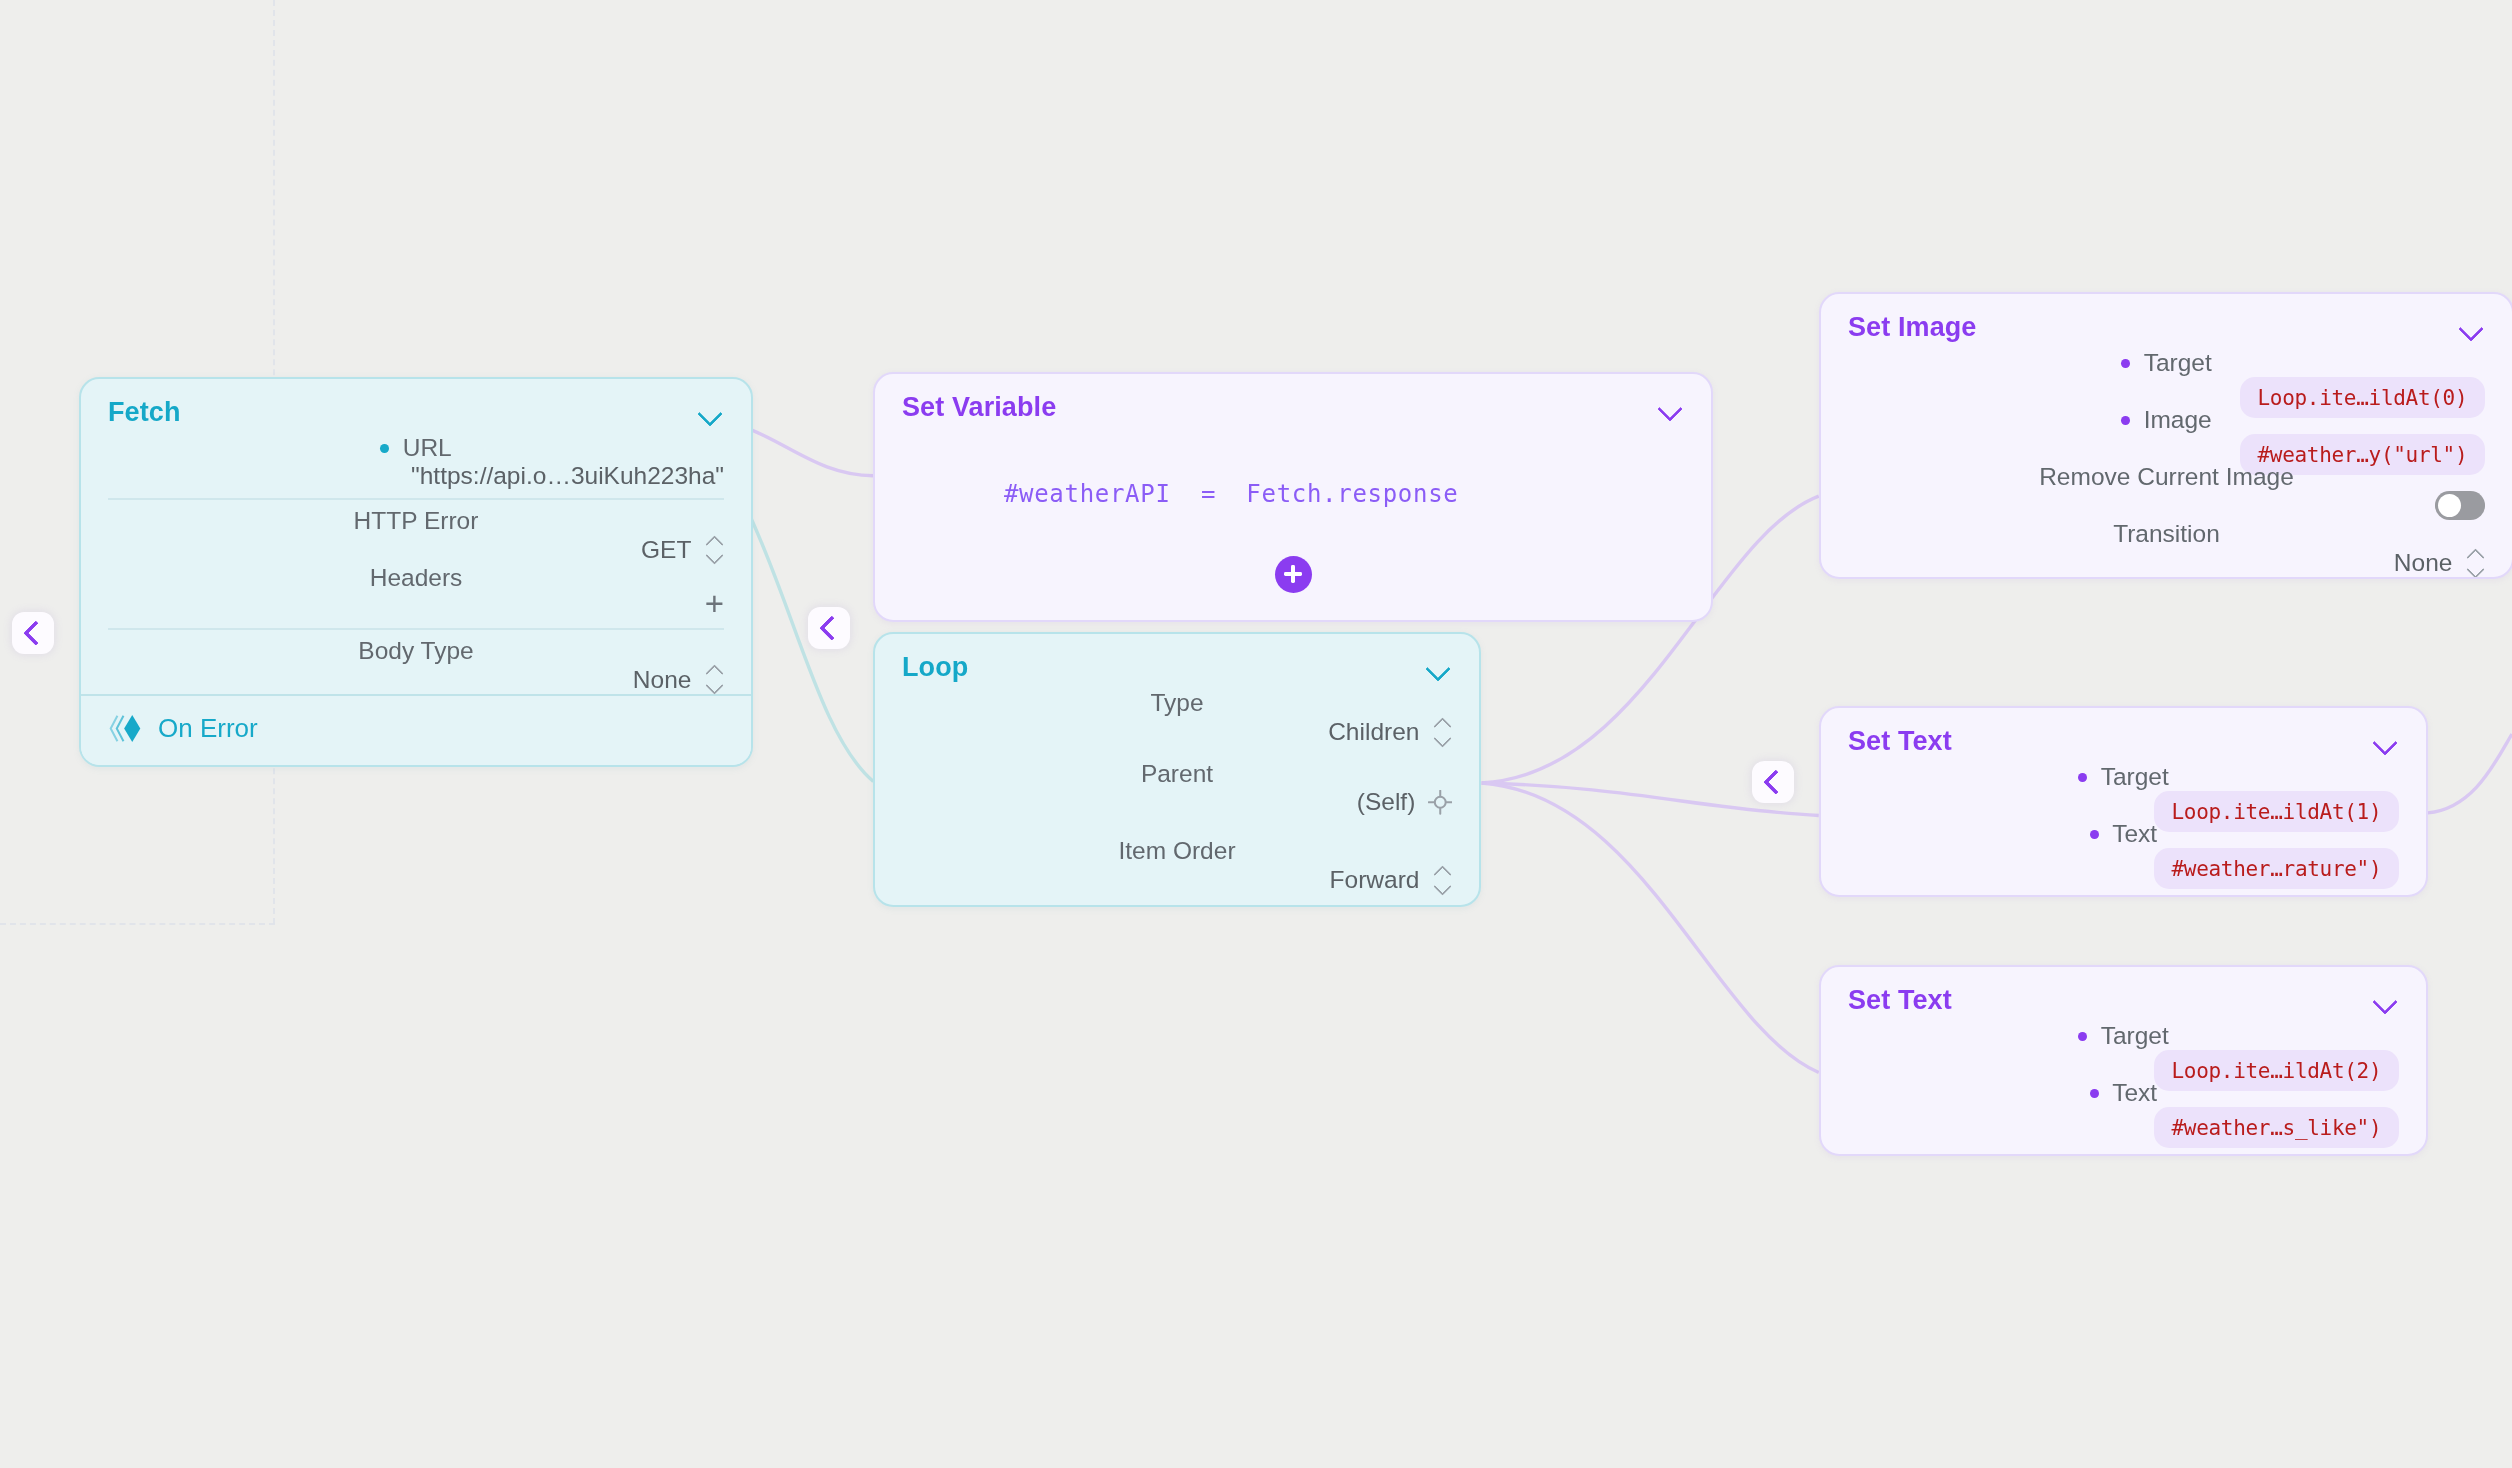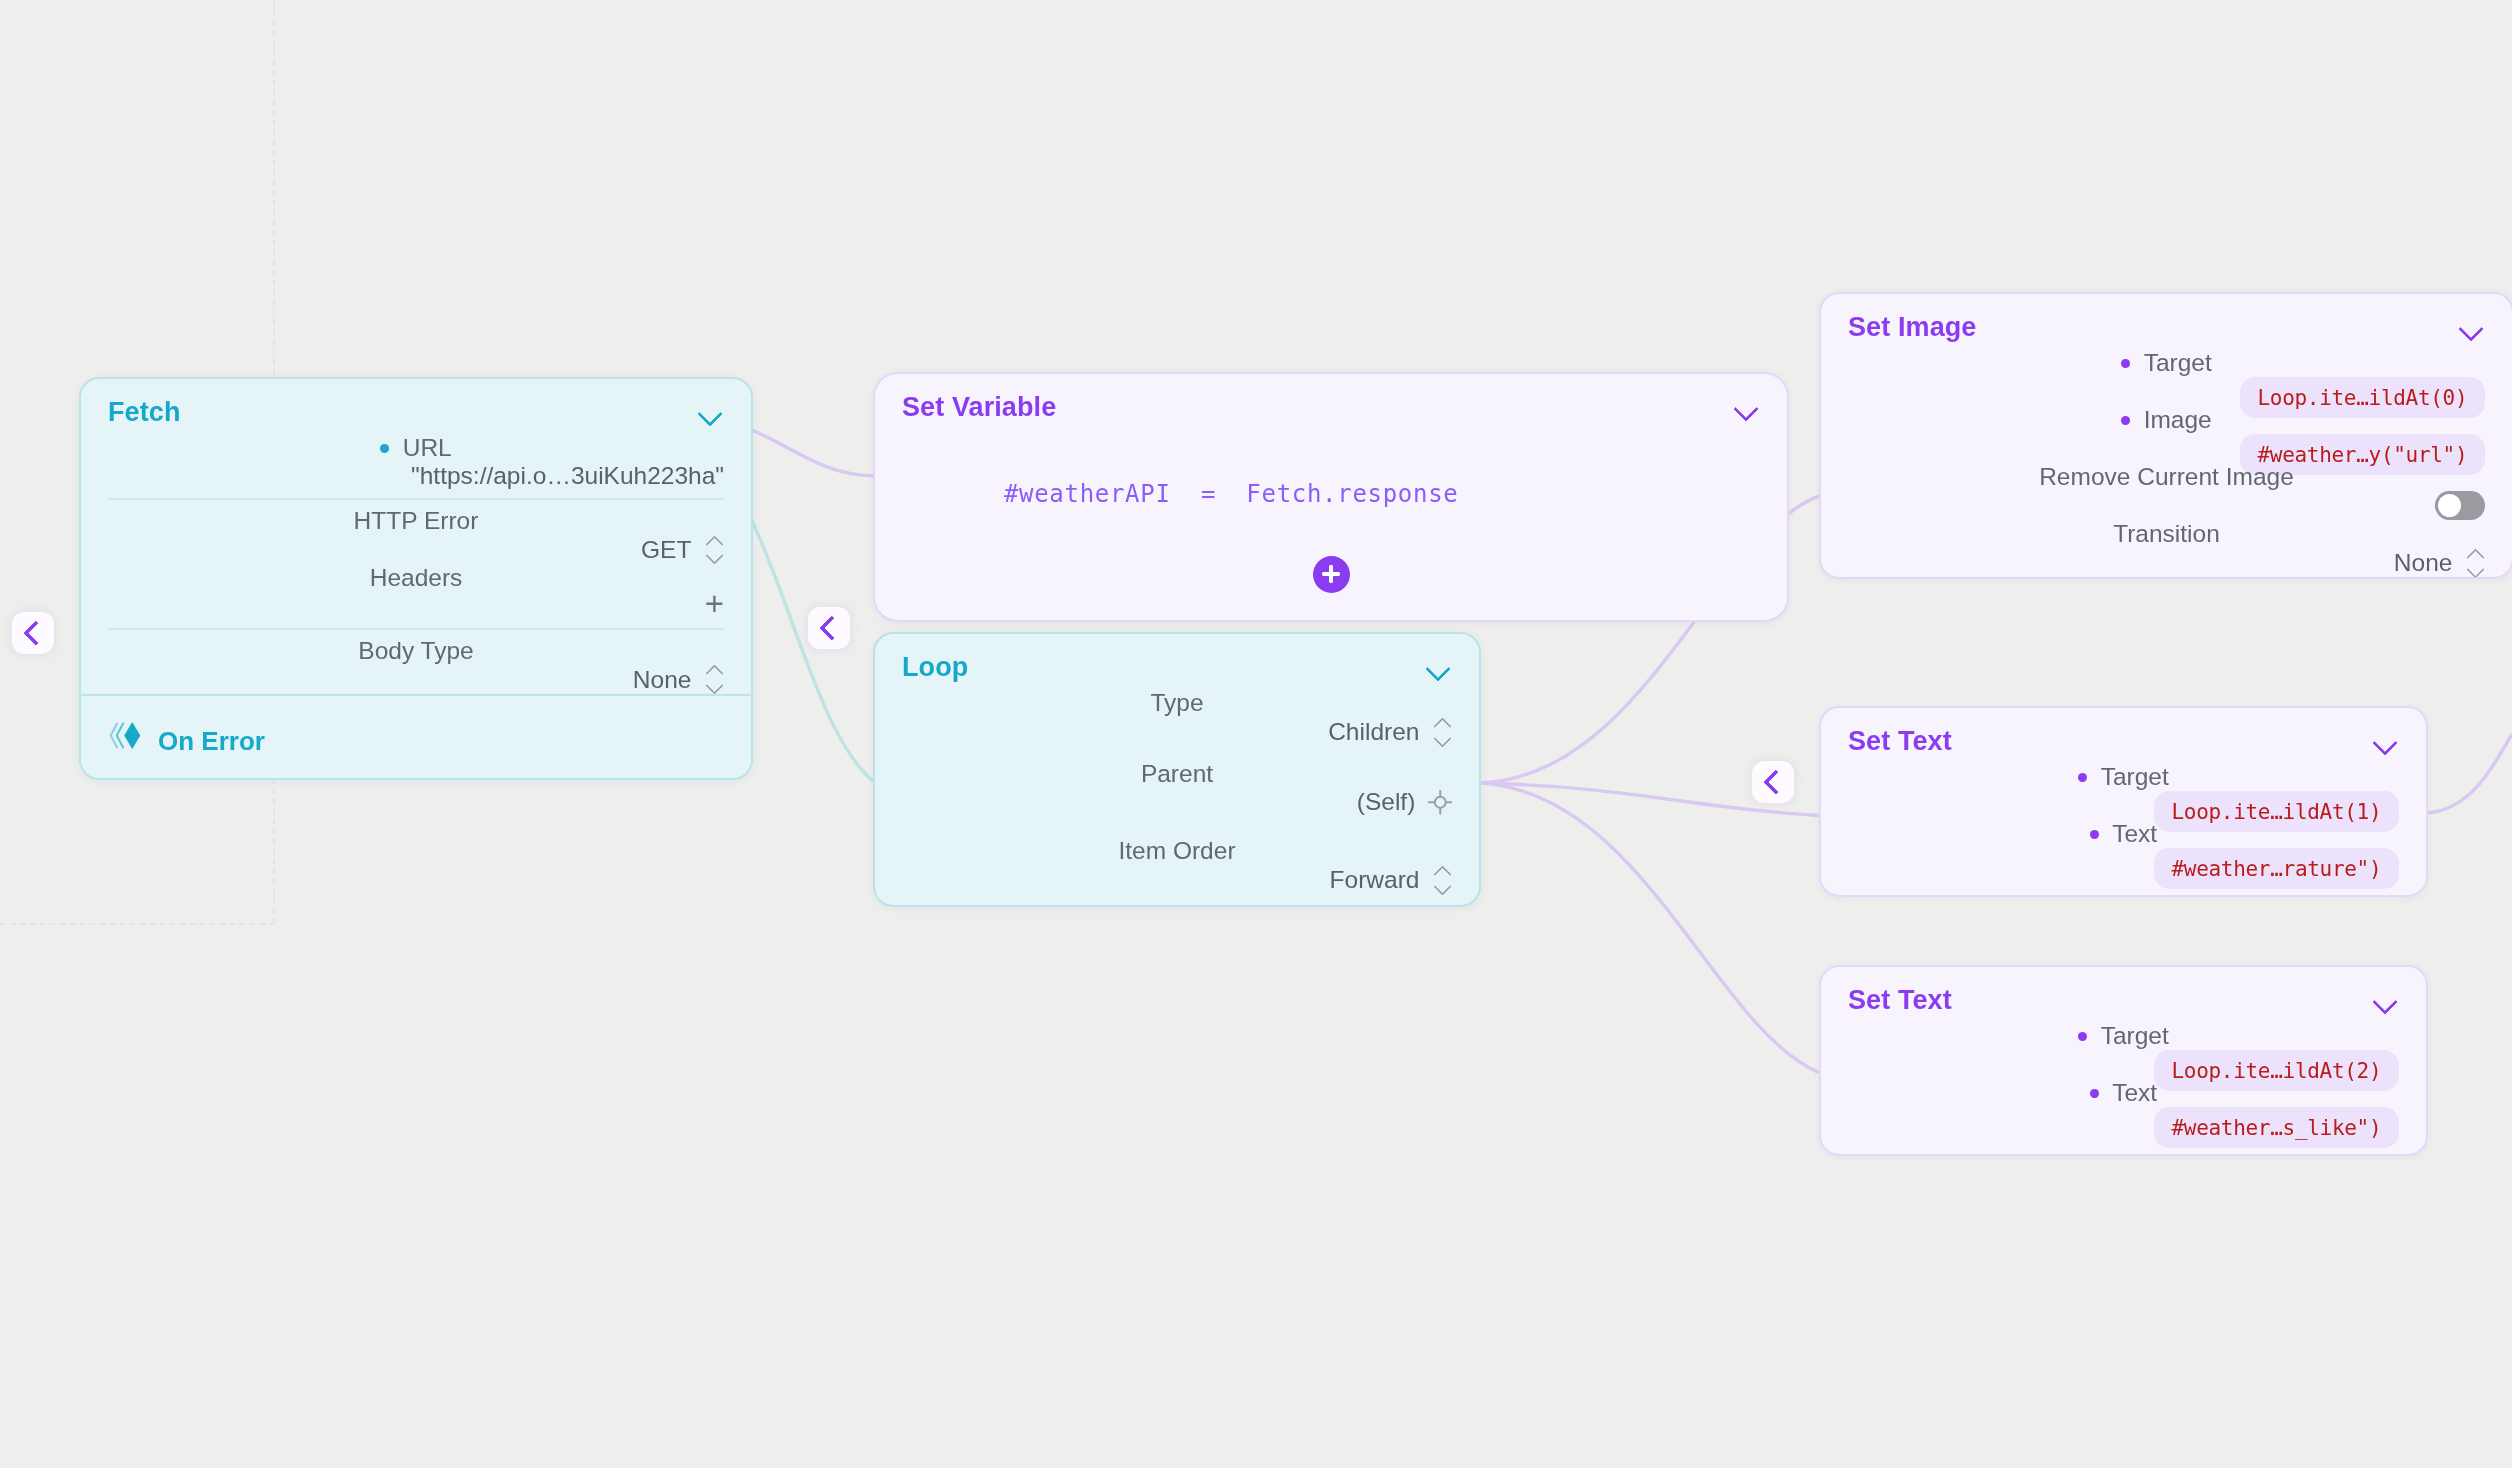--- a/index.html
+++ b/index.html
@@ -196,23 +196,22 @@
     display: flex;
     align-items: center;
     gap: 15px;
     padding: 17.7px 27px 20.4px 27px;
     border-top: 2px solid #bfe3e9;
     background: #e4f4f7;
     cursor: pointer;
   }
   .on-error-label {
     font-size: 26px;
-    font-weight: 700;
+    font-weight: 400;
     color: #17a9c9;
-    margin-top: 13px;
   }
   .err-icon { width: 35px; height: 31px; flex: none; }
 
   
   .expr {
     padding: 23px 38px 4.1px 38px;
     font-family: "DejaVu Sans Mono", "Liberation Mono", monospace;
     font-size: 24px;
     color: #8b5cf6;
     letter-spacing: 0.7px;
@@ -330,21 +329,21 @@
     <div class="on-error">
       <svg class="err-icon" viewBox="0 0 52 46" xmlns="http://www.w3.org/2000/svg">
         <path d="M14 4 L4 23 L14 42" fill="none" stroke="#17a9c9" stroke-width="3" opacity=".45"></path>
         <path d="M23 4 L13 23 L23 42" fill="none" stroke="#17a9c9" stroke-width="3" opacity=".65"></path>
         <path d="M36 3 L48 23 L36 43 L24 23 Z" fill="#17a9c9"></path>
       </svg>
       <span class="on-error-label">On Error</span>
     </div>
   </div>
 
-  <div class="node purple" style="left:873px; top:372px; width:916px;border-radius:25px;">
+  <div class="node purple" style="left:873px; top:372px; width:840px;">
     <div class="node-header">
       <span class="node-title">Set Variable</span>
       <span class="chev-down"></span>
     </div>
 
     <div class="expr">
       <span>#weatherAPI</span><span>&nbsp;&nbsp;</span><span>=</span><span>&nbsp;&nbsp;</span><span>Fetch.response</span>
     </div>
 
     <div class="add-btn-wrap">

